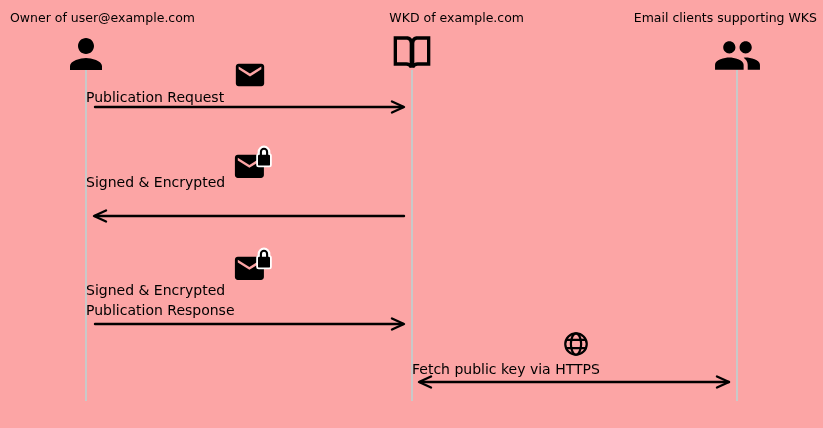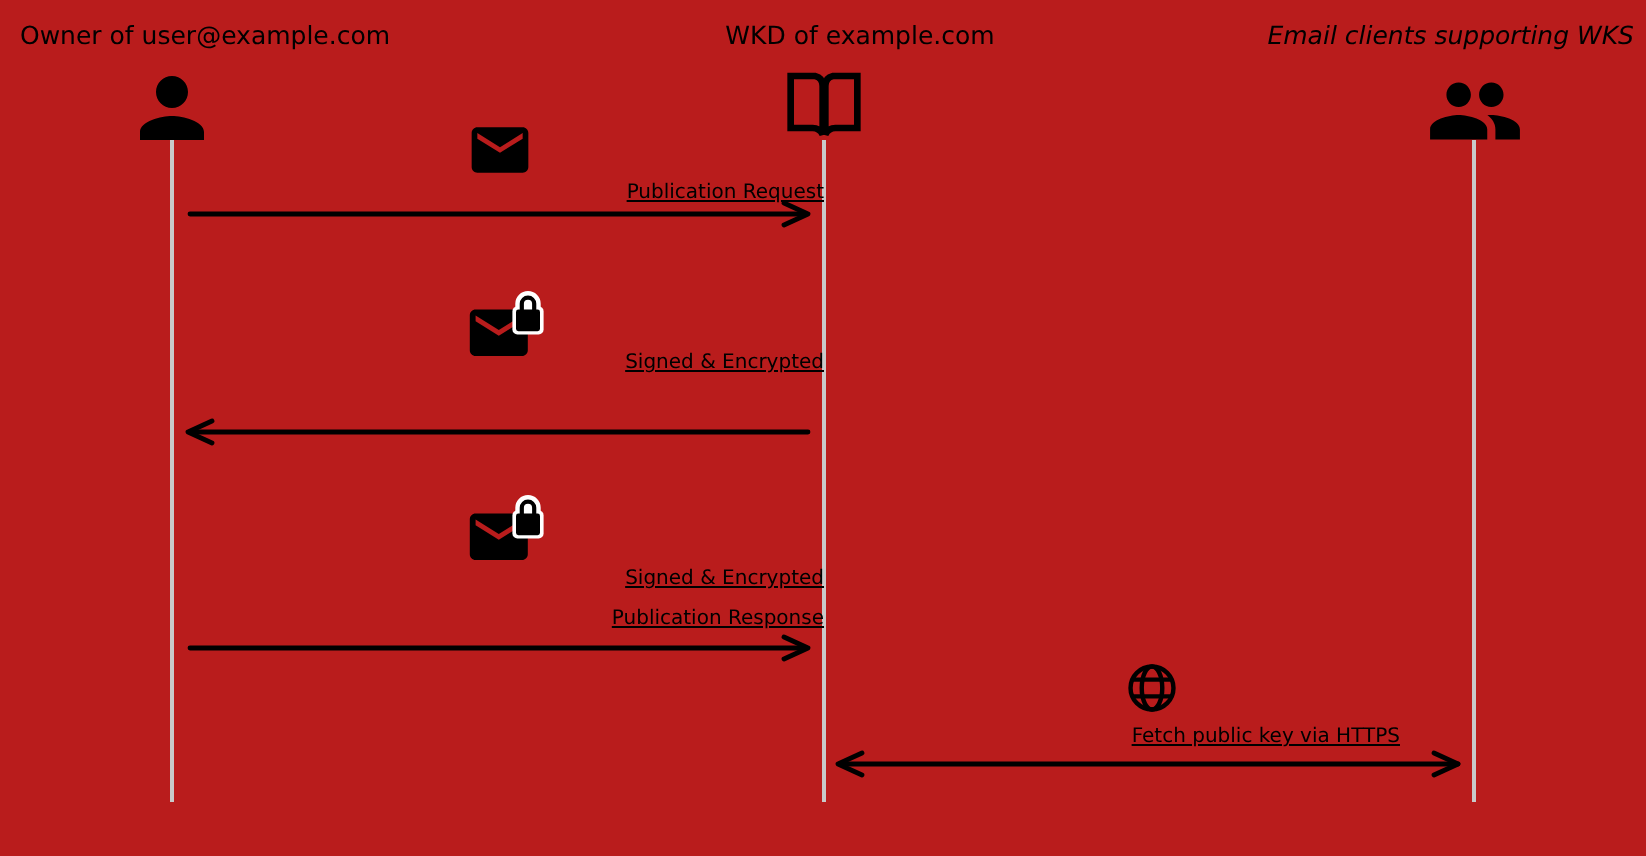--- a/index.html
+++ b/index.html
@@ -1,20 +1,20 @@
 <!DOCTYPE html>
 <html><head>
 <meta charset="utf-8">
 <style>
   html, body { margin: 0; padding: 0; background: #ffffff; }
   .stage {
     position: relative;
     width: 823px;
     height: 428px;
-    background: #b91c1c;
+    background: #fca5a5;
     font-family: "DejaVu Sans", "Liberation Sans", sans-serif;
     color: #000000;
     overflow: hidden;
   }
   .actor-label {
     position: absolute;
     top: 10px;
     font-size: 12.5px;
     line-height: 15px;
     white-space: nowrap;
@@ -23,45 +23,44 @@
   .lifeline {
     position: absolute;
     top: 70px;
     width: 2px;
     height: 331px;
     background: #c9c9c9;
   }
   .icon { position: absolute; }
   .msg-label {
     position: absolute;
-    font-size: 10px;
+    font-size: 14px;
     line-height: 20px;
-    text-align: right;
+    text-align: left;
     white-space: nowrap;
     color: #000;
-    text-decoration: underline;
   }
   .msg-label span { display: block; }
   .arrow { position: absolute; }
   .arrow line, .arrow polyline {
     stroke: #000;
     stroke-width: 2.4;
     fill: none;
     stroke-linecap: round;
     stroke-linejoin: round;
   }
 </style>
 </head>
 <body>
 
 <div class="stage">
 
   <div class="actor-label" style="left:10px;">Owner of user@example.com</div>
-  <div class="actor-label" style="left:320px; width:220px; text-align:center;">WKD of example.com</div>
-  <div class="actor-label" style="right:6px; text-align:center;font-style:italic;">Email clients supporting WKS</div>
+  <div class="actor-label" style="left:304px; width:220px; text-align:right;">WKD of example.com</div>
+  <div class="actor-label" style="right:6px; text-align:center;">Email clients supporting WKS</div>
 
   <svg class="icon" style="left:62px; top:30px;" width="48" height="48" viewBox="0 0 24 24">
     <path fill="#000" d="M12 12c2.21 0 4-1.79 4-4s-1.79-4-4-4-4 1.79-4 4 1.79 4 4 4zm0 2c-2.67 0-8 1.34-8 4v2h16v-2c0-2.66-5.33-4-8-4z"></path>
   </svg>
 
   <svg class="icon" style="left:392px; top:33px;" width="40" height="40" viewBox="0 0 24 24">
     <path fill="none" stroke="#000" stroke-width="2" stroke-linejoin="miter" d="M2 3 H9.3 Q11.6 3.5 11.6 6 V20.5 Q10.6 18.6 8.6 18.6 H2 Z"></path>
     <path fill="none" stroke="#000" stroke-width="2" stroke-linejoin="miter" d="M22 3 H14.7 Q12.4 3.5 12.4 6 V20.5 Q13.4 18.6 15.4 18.6 H22 Z"></path>
   </svg>
 

